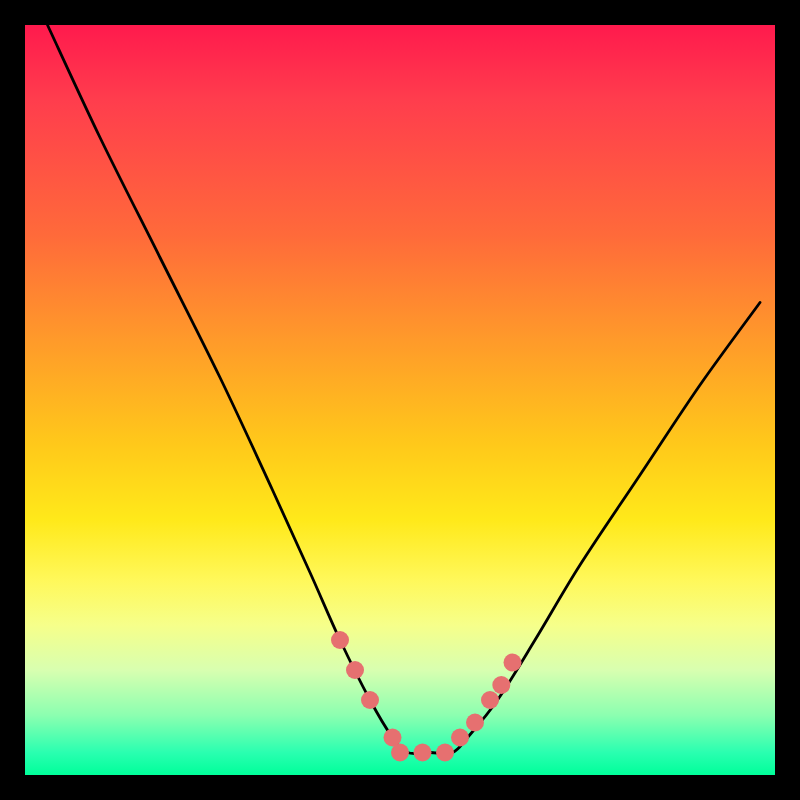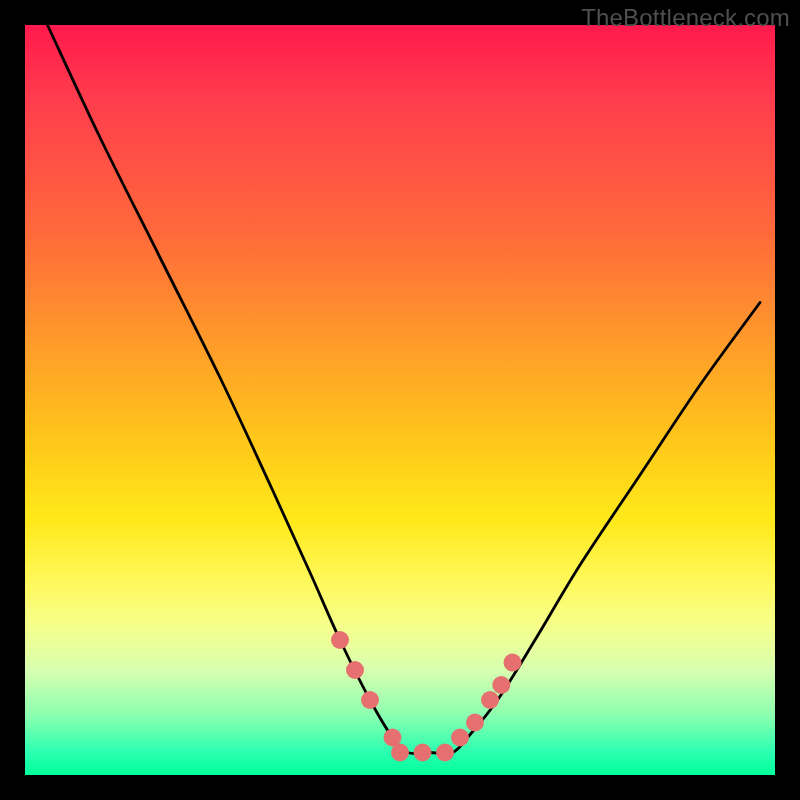--- a/index.html
+++ b/index.html
@@ -79,14 +79,13 @@
         <circle cx="397.5" cy="727.5" r="9" fill="#e67070"></circle>
         <circle cx="420.0" cy="727.5" r="9" fill="#e67070"></circle>
         <circle cx="435.0" cy="712.5" r="9" fill="#e67070"></circle>
         <circle cx="450.0" cy="697.5" r="9" fill="#e67070"></circle>
         <circle cx="465.0" cy="675.0" r="9" fill="#e67070"></circle>
         <circle cx="476.3" cy="660.0" r="9" fill="#e67070"></circle>
         <circle cx="487.5" cy="637.5" r="9" fill="#e67070"></circle>
       </g>
   </svg>
 
-  <div class="watermark">TheBottleneck.com</div>
 </div>
 
 </body></html>

